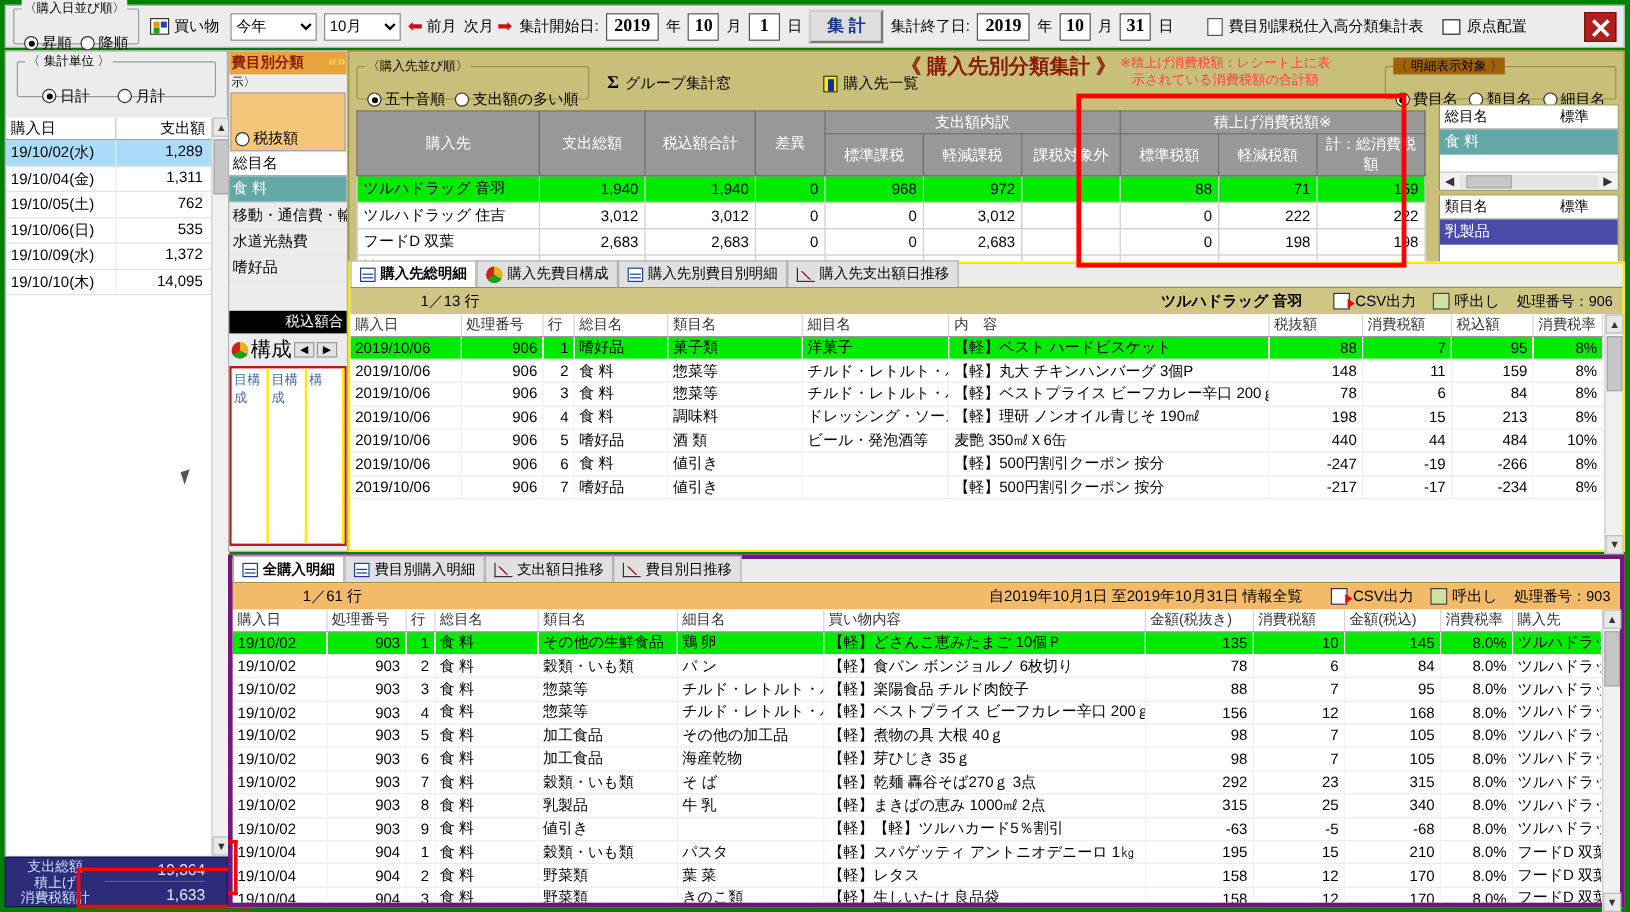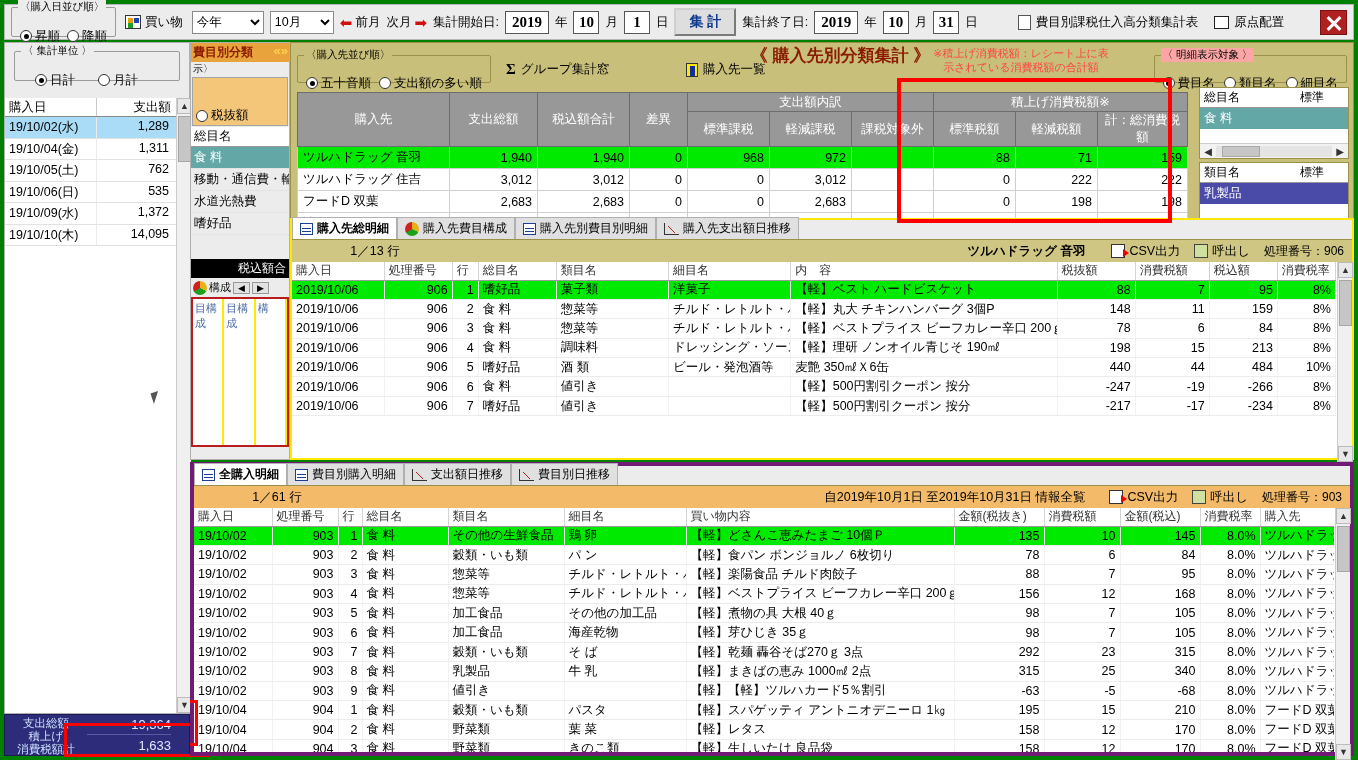--- a/index.html
+++ b/index.html
@@ -145,21 +145,21 @@
   #srcsort .fieldset-legend{background:#c8bf7a;}
   .main-link{position:absolute;display:flex;align-items:center;gap:5px;font-size:12.5px;cursor:pointer;}
   .note-red{
     position:absolute;left:580px;top:4px;width:300px;color:#f44;font-size:11px;
     text-align:center;line-height:1.25;
   }
   #meisai{
     position:absolute;right:6px;top:12px;border:1px solid #9a9148;height:28px;
     display:flex;align-items:center;gap:9px;padding:0 8px;background:#c8bf7a;
   }
-  #meisai .fieldset-legend{background:#fca5a5;}
+  #meisai .fieldset-legend{background:#a16207;}
 
   
   #sumtable{position:absolute;left:6px;top:49px;width:880px;font-size:12.5px;}
   #sumtable table{border-collapse:collapse;width:100%;table-layout:fixed;}
   #sumtable th{
     background:#989898;color:#fff;border:1px solid #6d6d6d;font-weight:normal;
     font-size:12.5px;height:19px;padding:0 2px;
   }
   #sumtable td{border:1px solid #cfcfcf;height:22px;padding:0 5px;text-align:right;background:#fff;}
   #sumtable td.txt{text-align:left;}
@@ -303,21 +303,21 @@
     <span class="btn-shukei">集 計</span>
 
     <span class="datelabel">集計終了日:</span>
     <span class="numbox w4">2019</span>
     <span class="datelabel">年</span>
     <span class="numbox">10</span>
     <span class="datelabel">月</span>
     <span class="numbox">31</span>
     <span class="datelabel">日</span>
 
-    <span class="icon-btn" style="margin-left:34px">
+    <span class="icon-btn" style="margin-left:22px">
       <span class="doc-icon"></span>
       <span>費目別課税仕入高分類集計表</span>
     </span>
     <span class="icon-btn" style="margin-left:10px">
       <span class="origin-icon"></span>
       <span>原点配置</span>
     </span>
 
     <span class="close-x"></span>
   </div>
@@ -402,21 +402,21 @@
     <div class="strip-list-h">総目名</div>
     <div id="strip-items">
         <div class="strip-item sel">食 料</div>
         <div class="strip-item">移動・通信費・輸送</div>
         <div class="strip-item">水道光熱費</div>
         <div class="strip-item">嗜好品</div>
       </div>
     <div class="strip-black" style="margin-top:24px">税込額合</div>
     <div class="strip-tabrow">
       <span class="pieicon"></span>
-      <span style="font-size:11px">構成</span>
+      <span style="font-size:17px">構成</span>
       <span style="border:1px solid #999;background:#e2e2e2;font-size:9px;padding:0 4px">◀</span>
       <span style="border:1px solid #999;background:#e2e2e2;font-size:9px;padding:0 4px">▶</span>
     </div>
     <div class="strip-sp">
       <div class="col">目構成</div>
       <div class="col">目構成</div>
       <div class="col">構</div>
     </div>
   </div>
 

